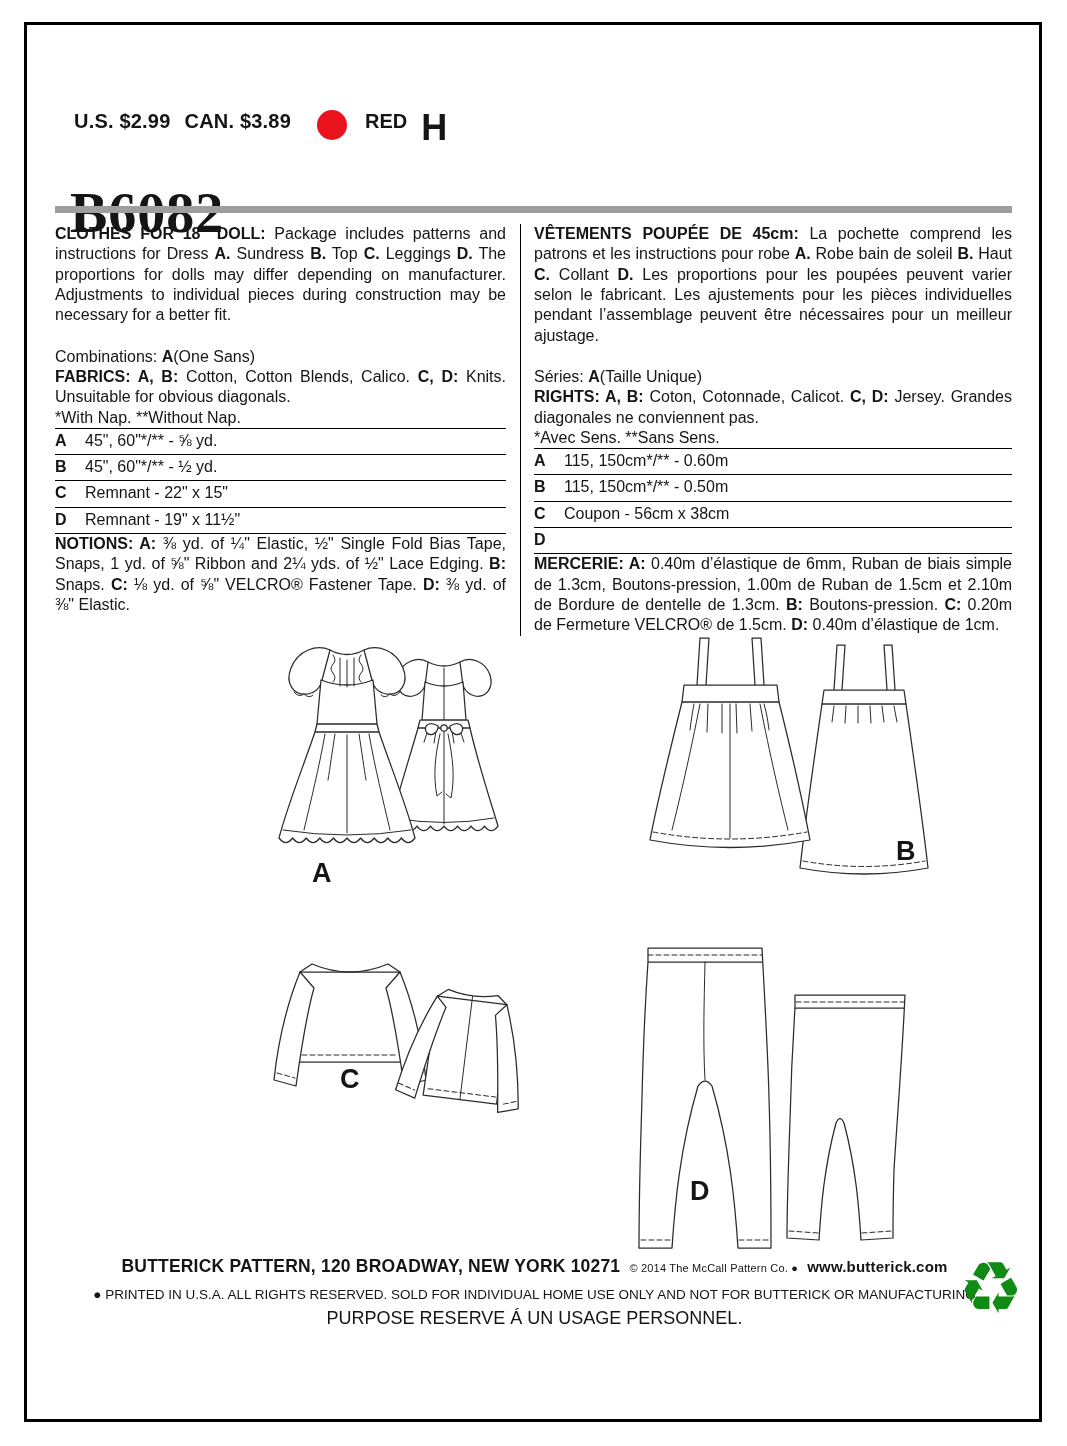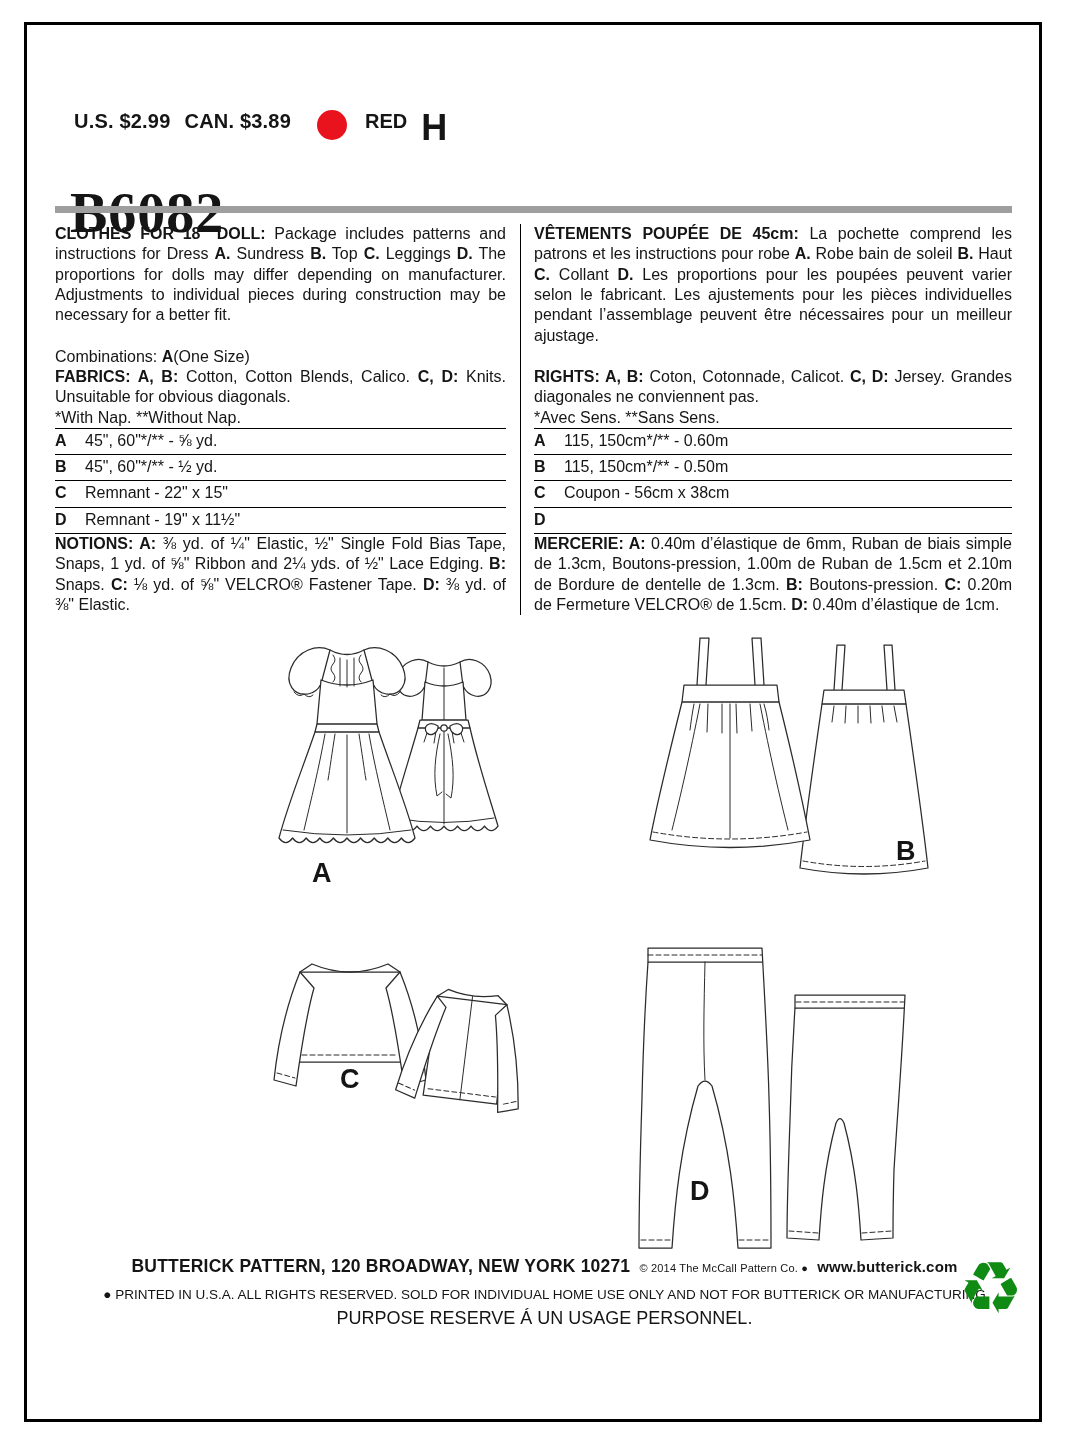--- a/index.html
+++ b/index.html
@@ -41,21 +41,21 @@
   #fig-a{left:232px;top:628px;width:330px;height:290px;}
   #fig-b{left:612px;top:630px;width:340px;height:292px;}
   #fig-c{left:250px;top:938px;width:320px;height:235px;}
   #fig-d{left:600px;top:920px;width:360px;height:345px;}
   .fig-label{position:absolute;font-weight:bold;font-size:27px;}
   #label-a{left:312px;top:858px;}
   #label-b{left:896px;top:836px;}
   #label-c{left:340px;top:1064px;}
   #label-d{left:690px;top:1176px;}
   
-  .footer{position:absolute;left:66px;top:1256px;width:957px;text-align:center;}
+  .footer{position:absolute;left:56px;top:1256px;width:957px;text-align:center;}
   .footer-line1{font-size:17.5px;font-weight:bold;letter-spacing:.2px;}
   .footer-line1 .small{font-size:11px;font-weight:normal;margin:0 4px;}
   .footer-line1 .site{font-size:15px;}
   .footer-line2{font-size:13.5px;margin-top:10px;}
   .footer-line3{font-size:18px;margin-top:6px;}
   .recycle{position:absolute;right:44px;top:1252px;font-size:72px;line-height:1;color:#0f8a12;}
 </style>
 </head>
 <body>
 
@@ -71,21 +71,21 @@
     <span class="size-letter">H</span>
   </div>
   <div class="pattern-number">B6082</div>
   <div class="gray-bar"></div>
 
   <div class="columns">
 
     <div class="col-en">
       <p class="para"><span class="b">CLOTHES FOR 18" DOLL: </span><span>Package includes patterns and instructions for Dress </span><span class="b">A.</span><span> Sundress </span><span class="b">B.</span><span> Top </span><span class="b">C.</span><span> Leggings </span><span class="b">D.</span><span> The proportions for dolls may differ depending on manufacturer. Adjustments to individual pieces during construction may be necessary for a better fit.</span></p>
       <div class="spacer"></div>
-      <p class="para"><span>Combinations: </span><span class="b">A</span><span>(One Size)</span></p>
+      <p class="para"><span>Combinations: </span><span class="b">A</span><span>(One Sans)</span></p>
       <p class="para"><span class="b">FABRICS: A, B:</span><span> Cotton, Cotton Blends, Calico. </span><span class="b">C, D:</span><span> Knits. Unsuitable for obvious diagonals.</span></p>
       <p class="para">*With Nap. **Without Nap.</p>
       <div class="spec-table">
         <div class="spec-row">
           <span class="spec-letter">A</span>
           <span class="spec-value">45", 60"*/** - ⅝ yd.</span>
         </div>
         <div class="spec-row">
           <span class="spec-letter">B</span>
           <span class="spec-value">45", 60"*/** - ½ yd.</span>
@@ -98,20 +98,21 @@
           <span class="spec-letter">D</span>
           <span class="spec-value">Remnant - 19" x 11½"</span>
         </div>
       </div>
       <p class="para"><span class="b">NOTIONS: A:</span><span> ⅜ yd. of ¼" Elastic, ½" Single Fold Bias Tape, Snaps, 1 yd. of ⅝" Ribbon and 2¼ yds. of ½" Lace Edging. </span><span class="b">B:</span><span> Snaps. </span><span class="b">C:</span><span> ⅛ yd. of ⅝" VELCRO® Fastener Tape. </span><span class="b">D:</span><span> ⅜ yd. of ⅜" Elastic.</span></p>
     </div>
 
     <div class="col-fr">
       <p class="para"><span class="b">VÊTEMENTS POUPÉE DE 45cm:</span><span> La pochette comprend les patrons et les instructions pour robe </span><span class="b">A.</span><span> Robe bain de soleil </span><span class="b">B.</span><span> Haut </span><span class="b">C.</span><span> Collant </span><span class="b">D.</span><span> Les proportions pour les poupées peuvent varier selon le fabricant. Les ajustements pour les pièces individuelles pendant l’assemblage peuvent être nécessaires pour un meilleur ajustage.</span></p>
       <div class="spacer"></div>
+      <p class="para"><span>Séries: </span><span class="b">A</span><span>(Taille Unique)</span></p>
       <p class="para"><span class="b">RIGHTS: A, B:</span><span> Coton, Cotonnade, Calicot. </span><span class="b">C, D:</span><span> Jersey. Grandes diagonales ne conviennent pas.</span></p>
       <p class="para">*Avec Sens. **Sans Sens.</p>
       <div class="spec-table">
         <div class="spec-row">
           <span class="spec-letter">A</span>
           <span class="spec-value">115, 150cm*/** - 0.60m</span>
         </div>
         <div class="spec-row">
           <span class="spec-letter">B</span>
           <span class="spec-value">115, 150cm*/** - 0.50m</span>

